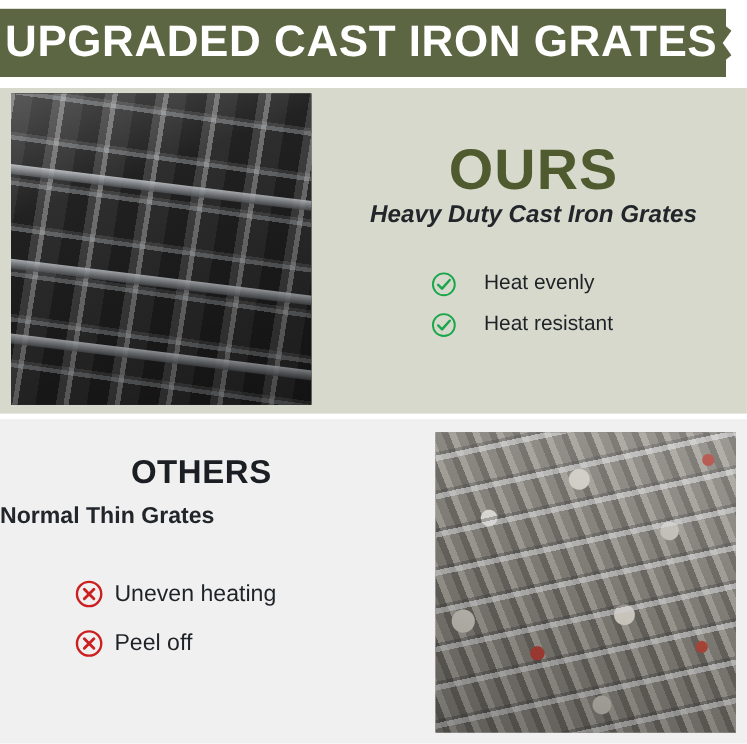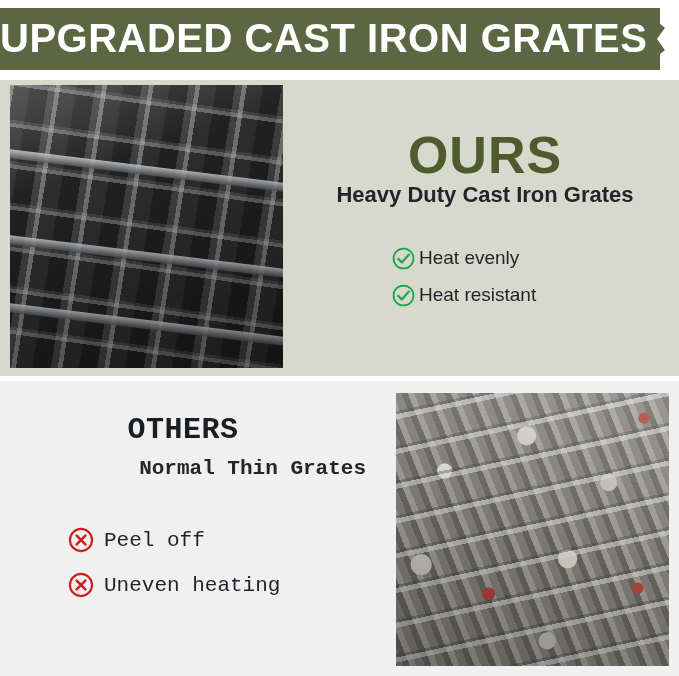--- a/index.html
+++ b/index.html
@@ -56,21 +56,21 @@
     border-bottom: 31px solid transparent;
     border-left: 39px solid #5d6642;
   }
   .banner-title {
     position: absolute;
     left: 0;
     top: 0;
     width: 652px;
     height: 62px;
     line-height: 60px;
-    text-align: left;
+    text-align: right;
     color: #ffffff;
     font-size: 40px;
     font-weight: bold;
     letter-spacing: 0.5px;
     font-family: "Liberation Sans", sans-serif;
     white-space: nowrap;
   }
 
   
   .ours-panel {
@@ -152,53 +152,53 @@
   }
   .ours-sub {
     position: absolute;
     left: 0;
     top: 102px;
     width: 370px;
     text-align: center;
     font-size: 22px;
     font-weight: bold;
     color: #22262b;
+    font-style: italic;
   }
   .ours-list {
     position: absolute;
     left: 92px;
     top: 160px;
     width: 280px;
   }
   .feat-row {
     display: flex;
     align-items: center;
     height: 36px;
     margin-bottom: 1px;
   }
   .feat-row .label {
     font-size: 19px;
     color: #1f2328;
-    margin-left: 4px;
+    margin-left: 25px;
   }
   .check-icon {
     width: 23px;
     height: 23px;
     flex: 0 0 23px;
   }
 
   
   .others-panel {
     position: absolute;
     left: 0;
     top: 381px;
     width: 679px;
     height: 295px;
     background: #f0f0f0;
-    font-family: Liberation Mono, monospace;
   }
   .others-photo {
     position: absolute;
     left: 396px;
     top: 12px;
     width: 273px;
     height: 273px;
     overflow: hidden;
     background: #8b8b88;
   }
@@ -251,21 +251,21 @@
     font-size: 30px;
     font-weight: bold;
     color: #1b1e22;
     letter-spacing: 0.5px;
   }
   .others-sub {
     position: absolute;
     left: 0;
     top: 76px;
     width: 366px;
-    text-align: right;
+    text-align: left;
     font-size: 21px;
     font-weight: bold;
     color: #22262b;
   }
   .others-list {
     position: absolute;
     left: 68px;
     top: 138px;
     width: 320px;
   }
@@ -348,31 +348,31 @@
 
       <div class="others-list">
 
         <div class="con-row">
           <span class="x-icon">
             <svg viewBox="0 0 24 24" width="26" height="26">
               <circle cx="12" cy="12" r="10.2" fill="none" stroke="#cc1f1f" stroke-width="2"></circle>
               <path d="M8 8 L16 16 M16 8 L8 16" fill="none" stroke="#cc1f1f" stroke-width="2.4" stroke-linecap="round"></path>
             </svg>
           </span>
-          <span class="label">Peel off</span>
+          <span class="label">Uneven heating</span>
         </div>
 
         <div class="con-row">
           <span class="x-icon">
             <svg viewBox="0 0 24 24" width="26" height="26">
               <circle cx="12" cy="12" r="10.2" fill="none" stroke="#cc1f1f" stroke-width="2"></circle>
               <path d="M8 8 L16 16 M16 8 L8 16" fill="none" stroke="#cc1f1f" stroke-width="2.4" stroke-linecap="round"></path>
             </svg>
           </span>
-          <span class="label">Uneven heating</span>
+          <span class="label">Peel off</span>
         </div>
 
 
       </div>
     </div>
 
     <div class="others-photo">
       <div class="coals"></div>
       <div class="coals-grid"></div>
       <div class="coals-shade"></div>

